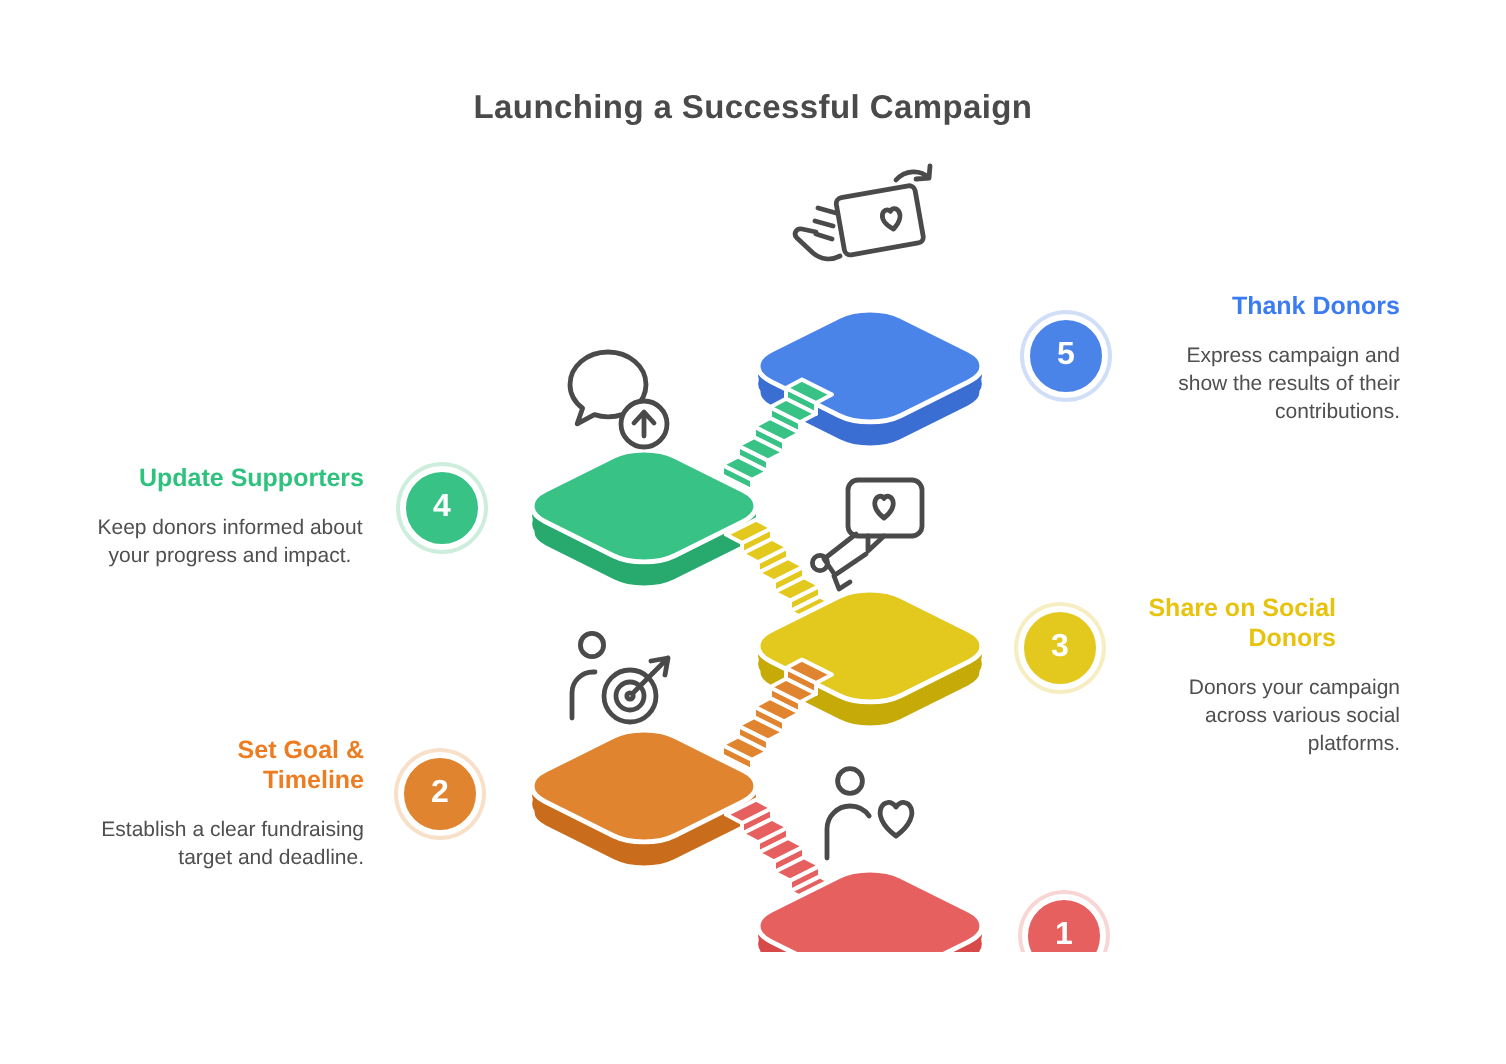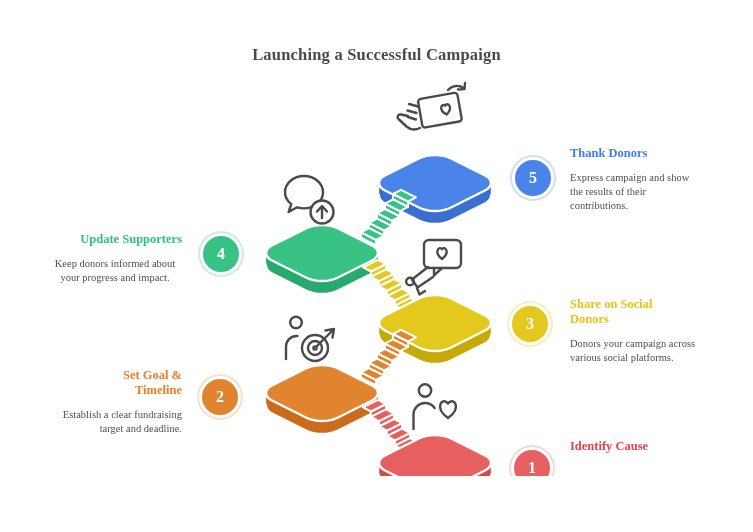--- a/index.html
+++ b/index.html
@@ -1,26 +1,26 @@
 <!DOCTYPE html>
 <html><head>
 <meta charset="utf-8">
 <style>
   html,body{margin:0;padding:0;background:#fff;}
   .canvas{
     position:relative;width:753px;height:476px;background:#fff;
-    font-family:Liberation Serif, serif;overflow:hidden;border-radius:28px;
+    font-family:Liberation Sans, sans-serif;overflow:hidden;border-radius:28px;
   }
   .title{
     position:absolute;top:34px;left:0;width:100%;text-align:center;
     font-size:16.5px;font-weight:bold;letter-spacing:.2px;
   }
   #scene{position:absolute;left:0;top:0;}
   .step{position:absolute;}
-  .right-col{text-align:left;width:130px;}
+  .right-col{text-align:right;width:130px;}
   .left-col{text-align:right;width:134px;}
   .step-title{font-size:12.5px;font-weight:bold;line-height:15px;margin-bottom:10px;}
   .step-title.narrow-r{max-width:98px;}
   .step-title.narrow-l{max-width:88px;margin-left:auto;text-align:right;}
   .step-desc{font-size:10.5px;line-height:14px;}
   .num{
     position:absolute;width:36px;height:36px;border-radius:50%;
     border:3px solid #fff;display:flex;align-items:center;justify-content:center;
     color:#fff;font-weight:bold;font-size:16px;
   }
@@ -177,17 +177,16 @@
   </div>
   <div class="num" style="left: 509px; top: 303px; background: rgb(227, 200, 30); box-shadow: rgb(246, 238, 194) 0px 0px 0px 2px;">3</div>
 
   <div class="step left-col" style="left:48px;top:368px">
     <div class="step-title narrow-l" style="color: rgb(238, 125, 34);">Set Goal &amp; Timeline</div>
     <div class="step-desc" style="color: rgb(79, 79, 79);">Establish a clear fundraising target and deadline.</div>
   </div>
   <div class="num" style="left: 199px; top: 376px; background: rgb(224, 132, 48); box-shadow: rgb(248, 224, 200) 0px 0px 0px 2px;">2</div>
 
   <div class="step right-col" style="left:570px;top:439px;width:134px">
-    <div class="step-title" style="color: rgb(238, 62, 70);">Identify Cause</div>
   </div>
   <div class="num" style="left: 511px; top: 447px; background: rgb(230, 96, 96); box-shadow: rgb(249, 214, 214) 0px 0px 0px 2px;">1</div>
 
 </div>
 
 </body></html>

